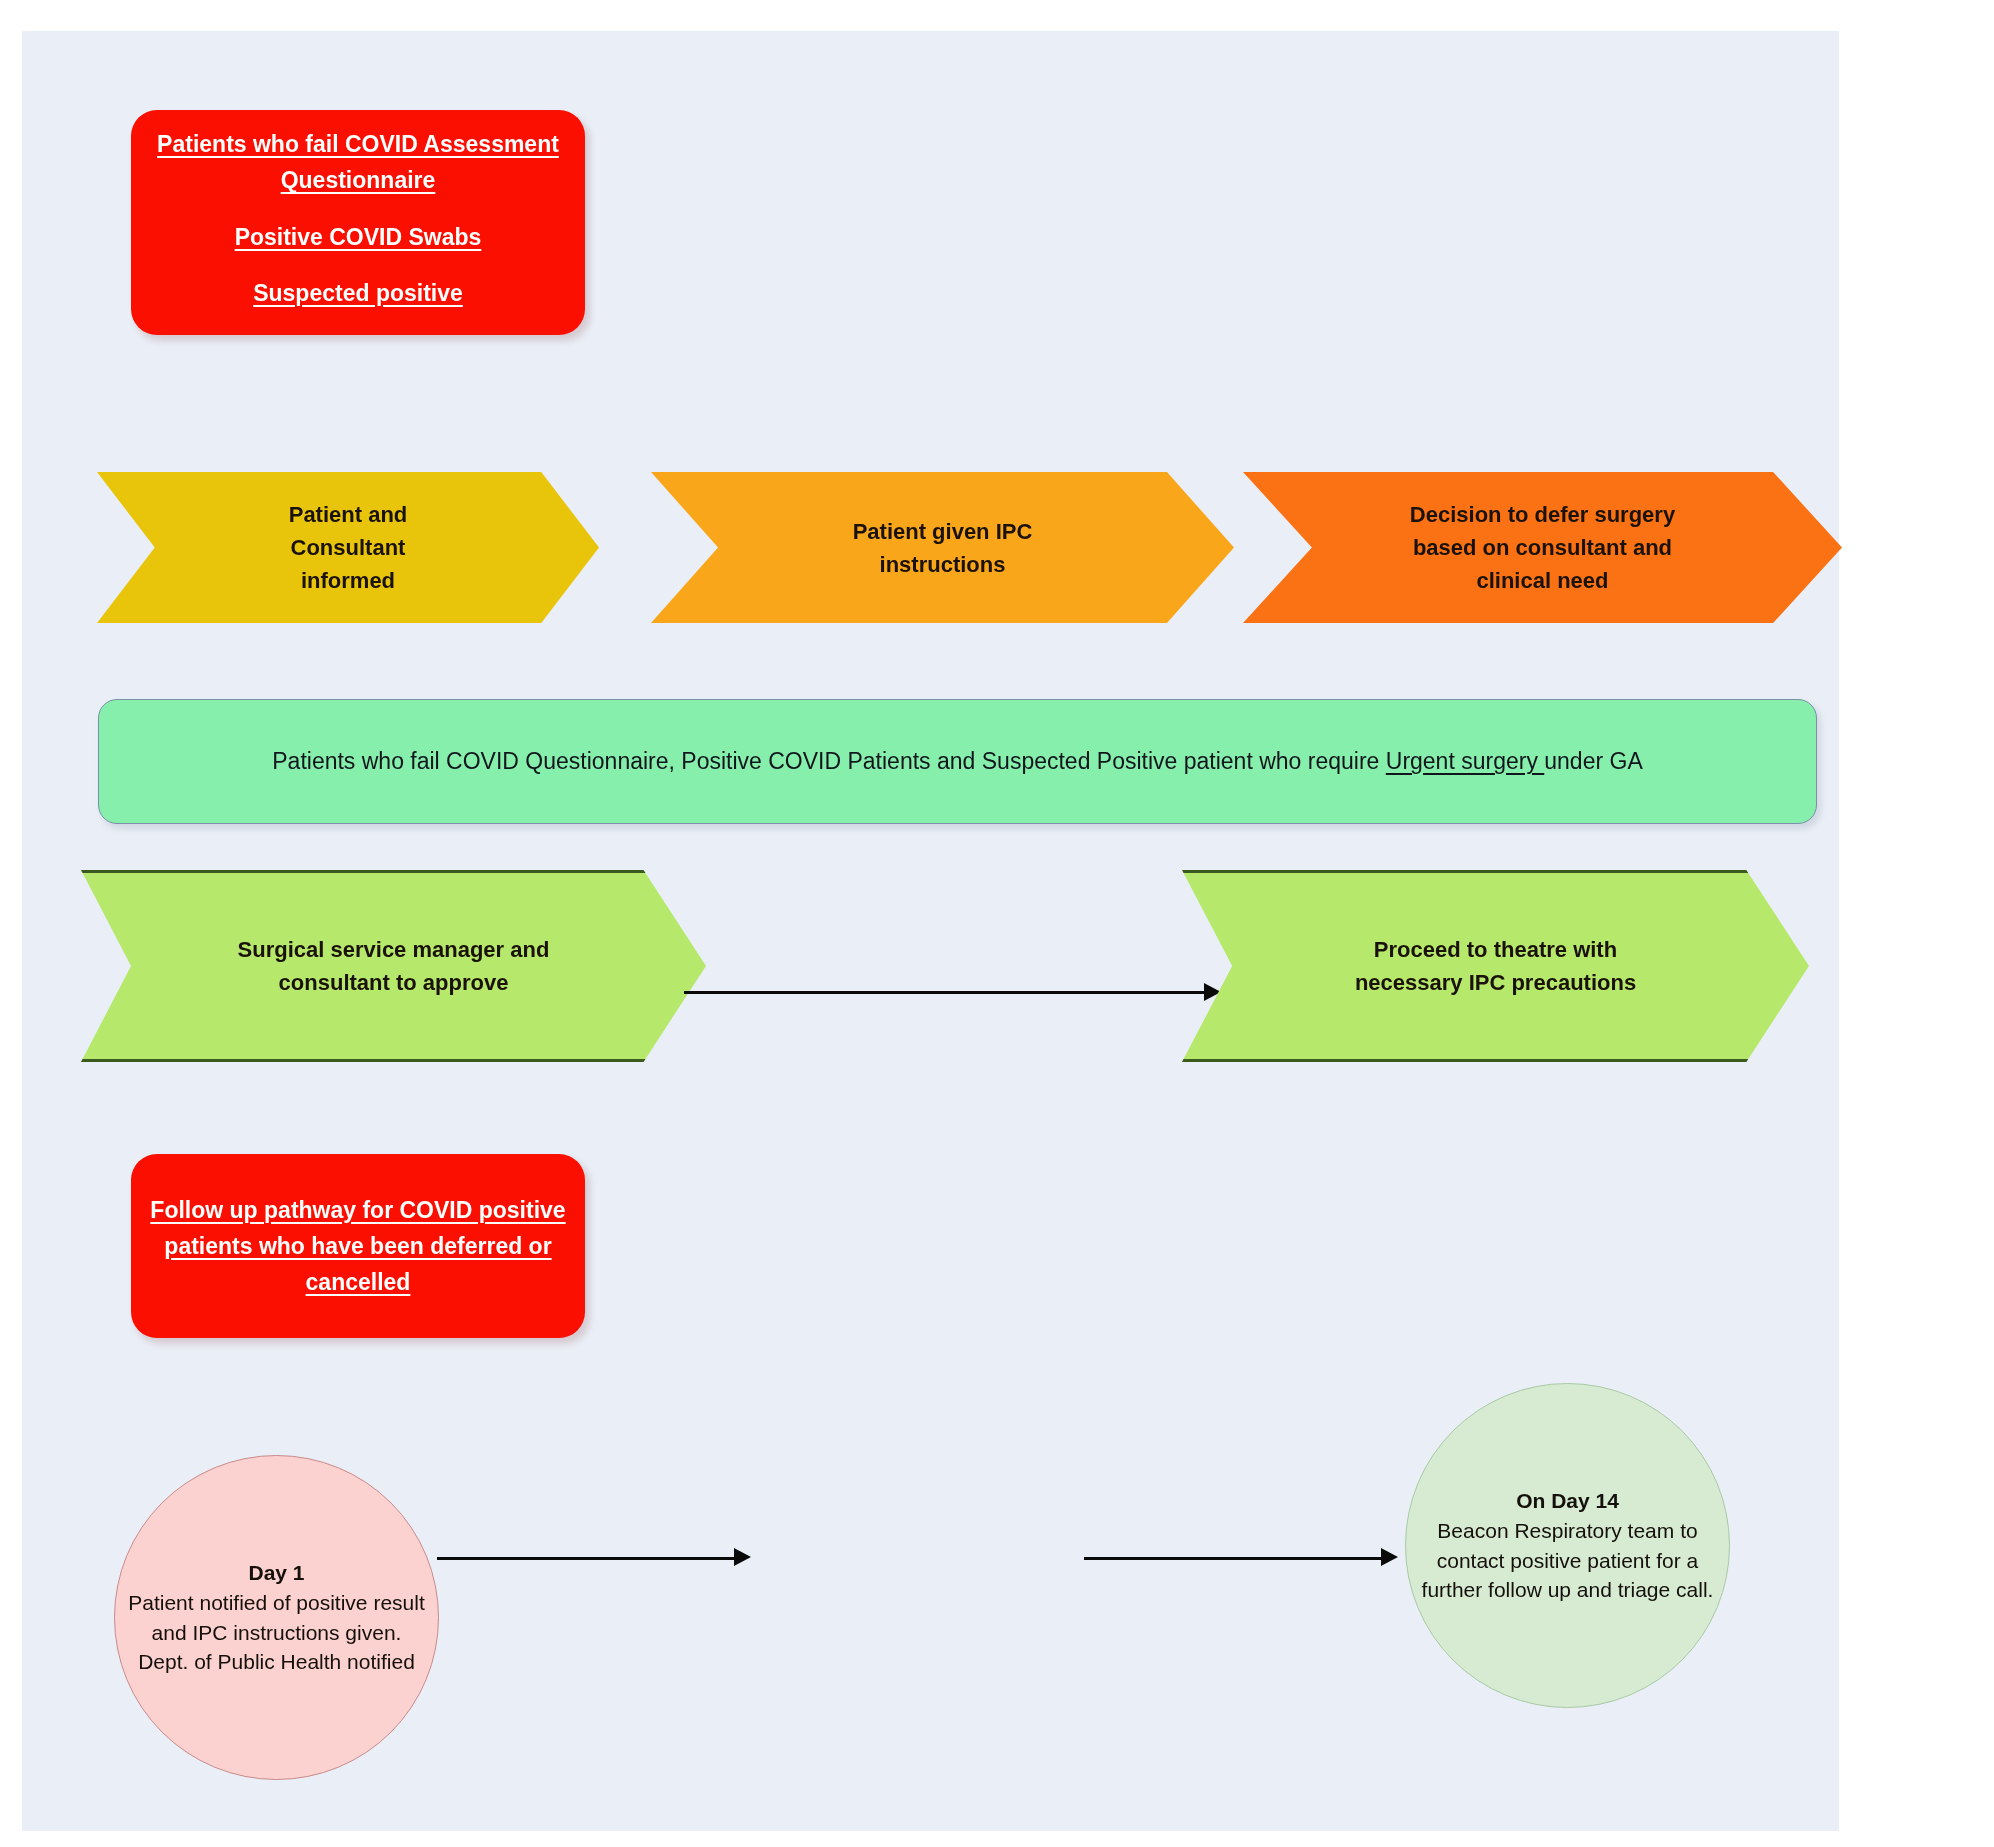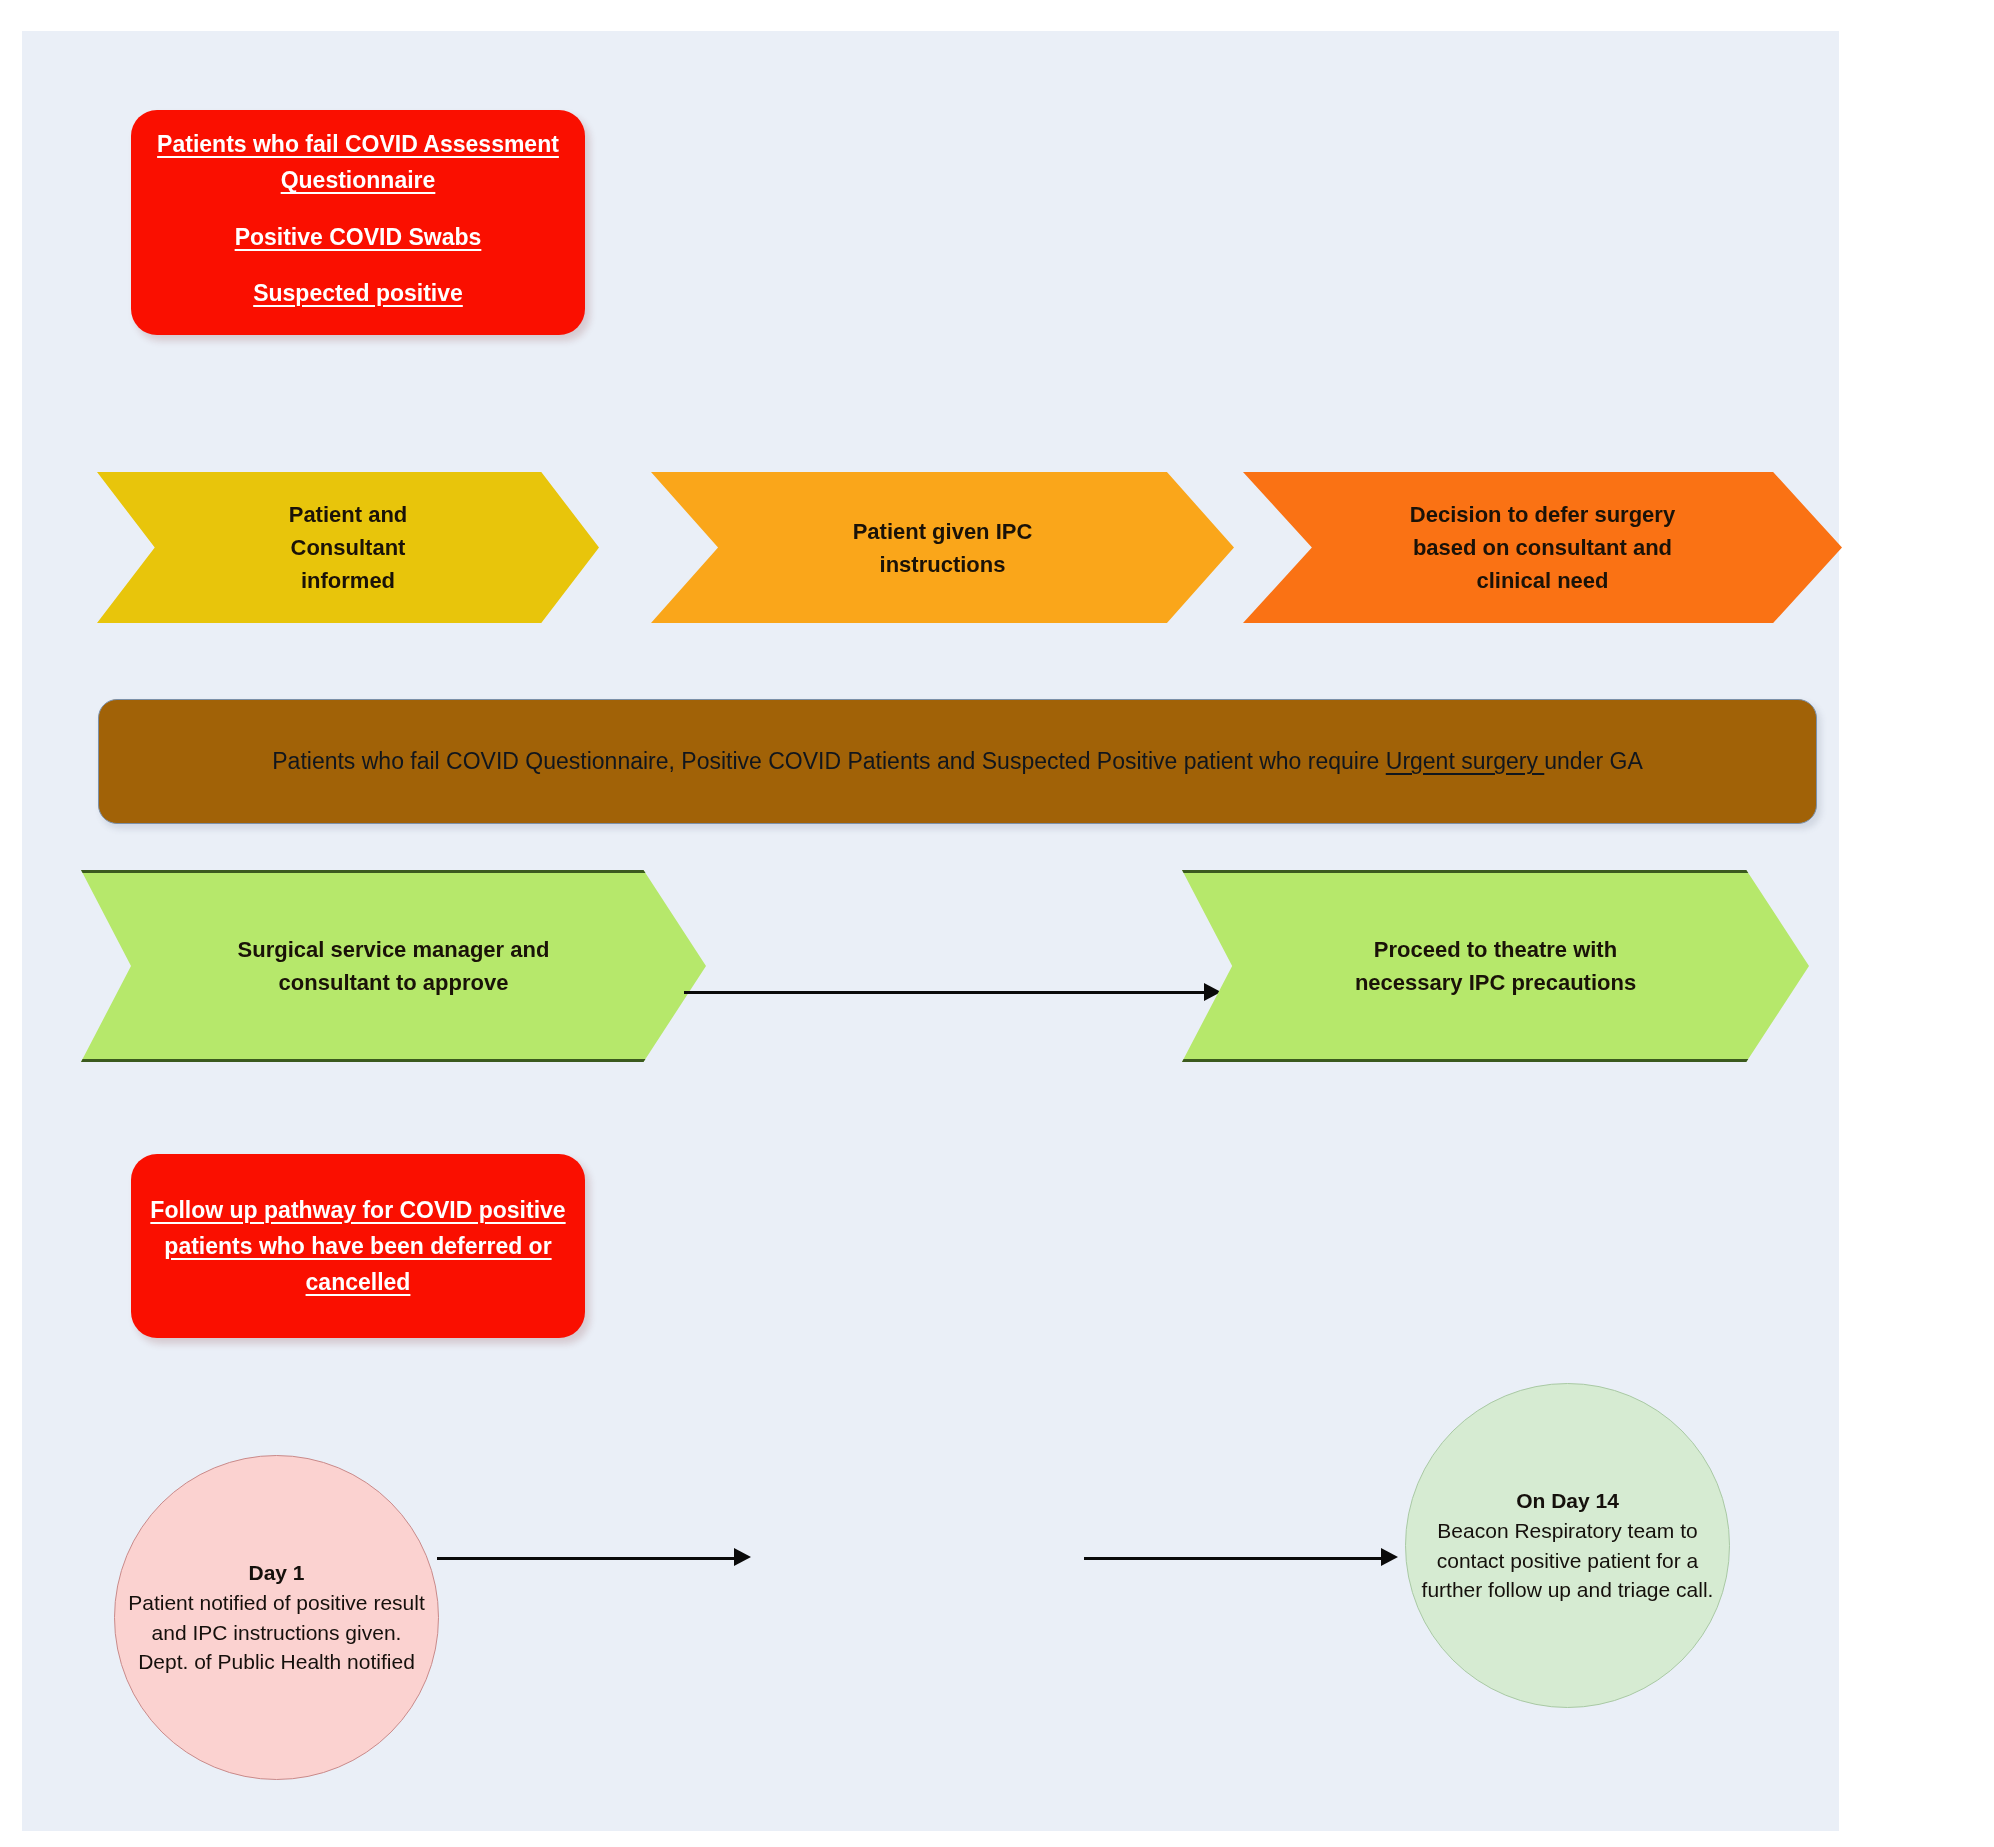--- a/index.html
+++ b/index.html
@@ -32,21 +32,21 @@
     font-weight:600;
     padding:0 8%;
   }
   .chev.green{
     clip-path:polygon(0% 0%, 90% 0%, 100% 50%, 90% 100%, 0% 100%, 8% 50%);
     font-weight:600;
   }
 
   
   .bluebox{
-    background:#a16207;
+    background:#86efac;
     border:1.7px solid #7c90a8;
     border-radius:19px;
     color:#11161d;
     font-size:23px;
     padding:0 17.5px;
     box-shadow:3.5px 4.4px 6.1px rgba(80,95,120,.16);
   }
   .bluebox .u{text-decoration:underline;text-underline-offset:4.4px;text-decoration-thickness:1.7px;}
 
   

